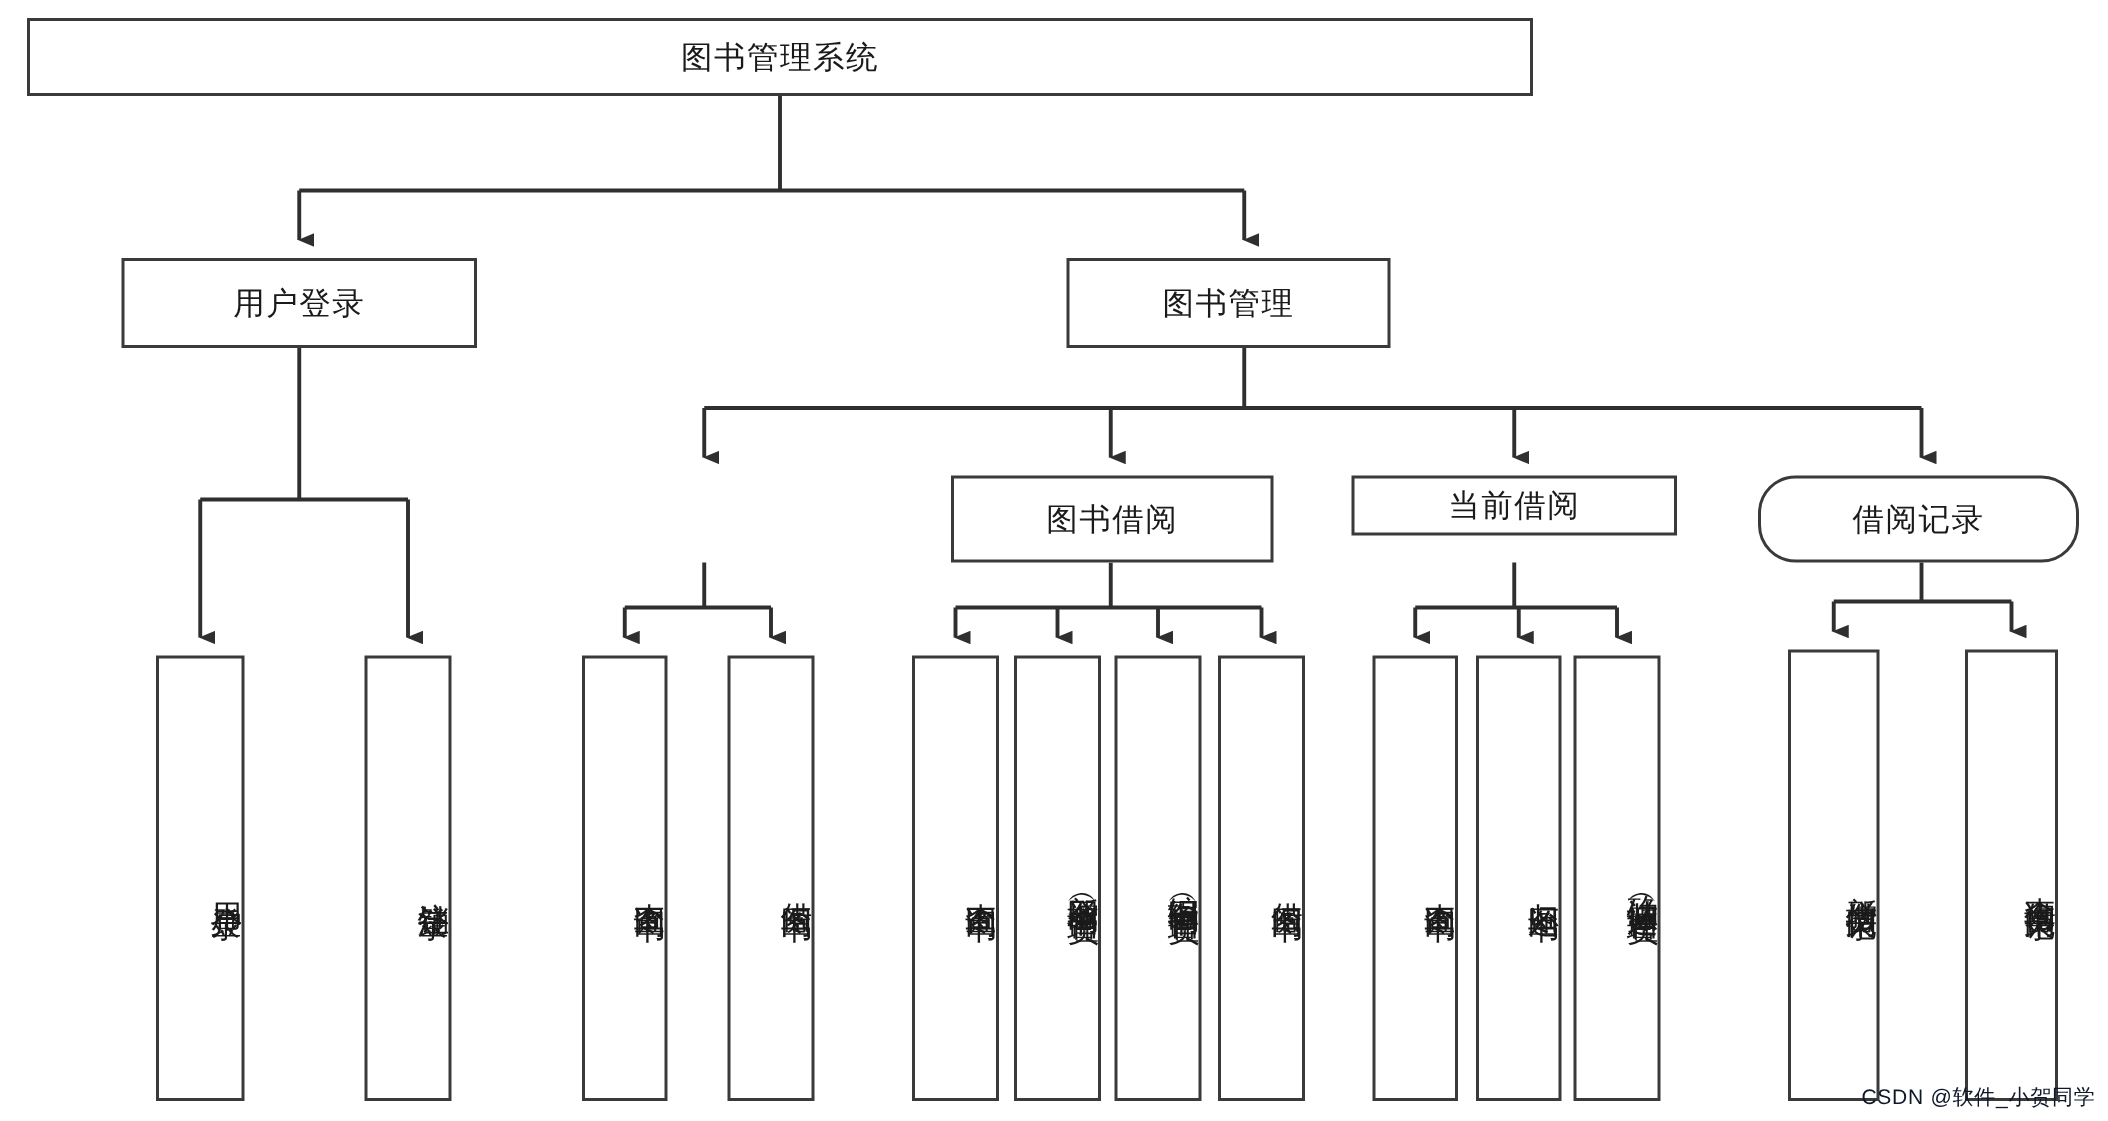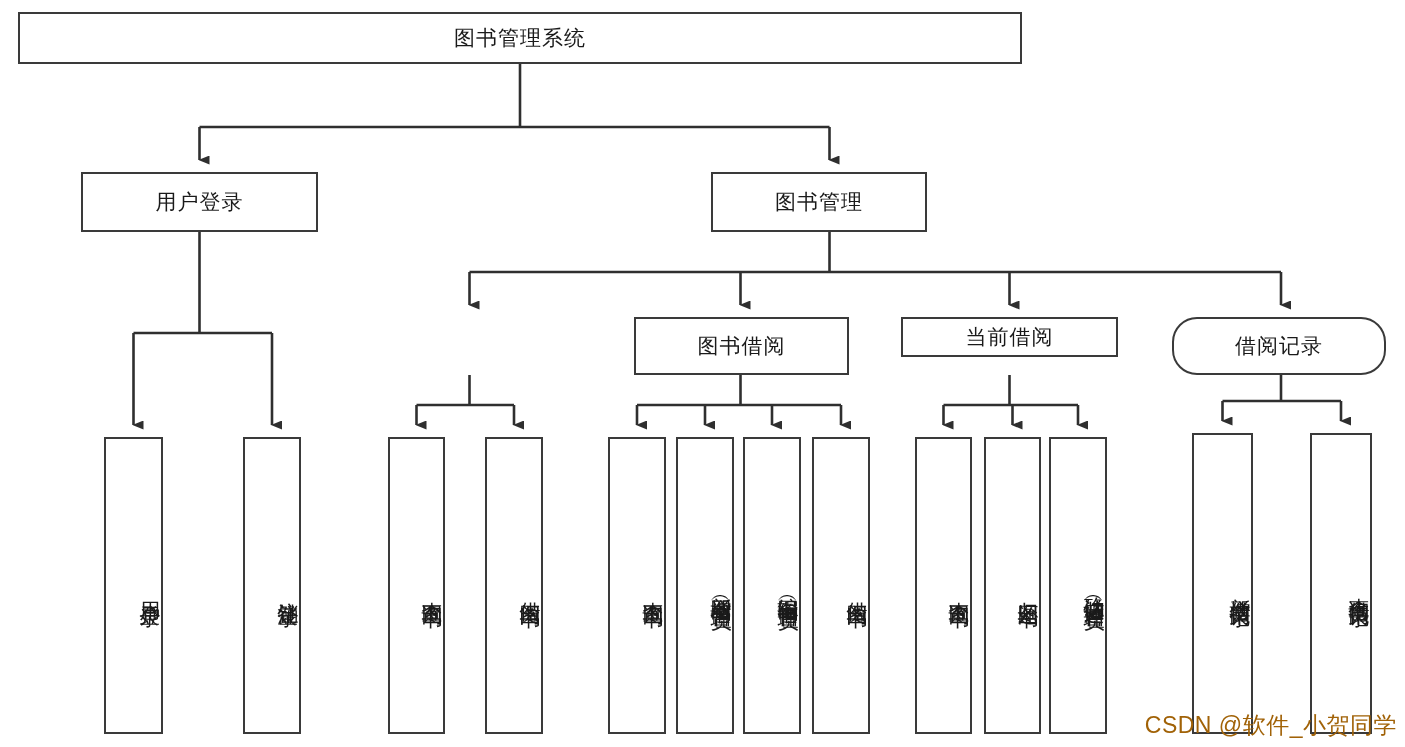--- a/index.html
+++ b/index.html
@@ -55,22 +55,22 @@
     white-space: nowrap;
   }
   .node-label {
     white-space: nowrap;
     text-align: center;
   }
   #watermark {
     position: absolute;
     right: 8px;
     bottom: 6px;
-    font-size: 23px;
-    color: #a16207;
+    font-size: 14px;
+    color: #0f172a;
     letter-spacing: 0.5px;
     white-space: nowrap;
     pointer-events: none;
   }
 </style>
 </head>
 <body>
 
 <div id="diagram-root">
 

